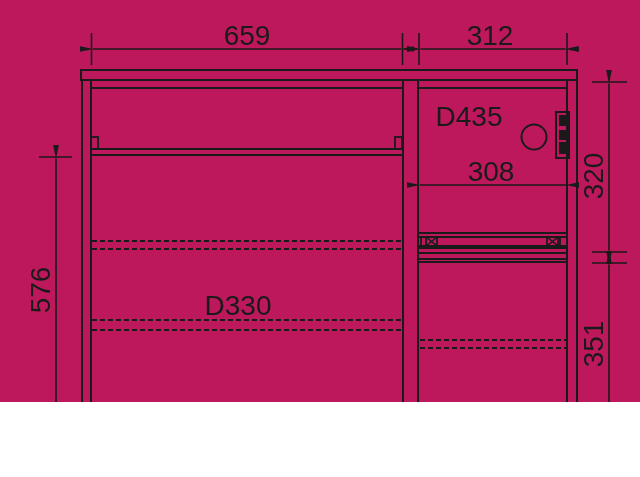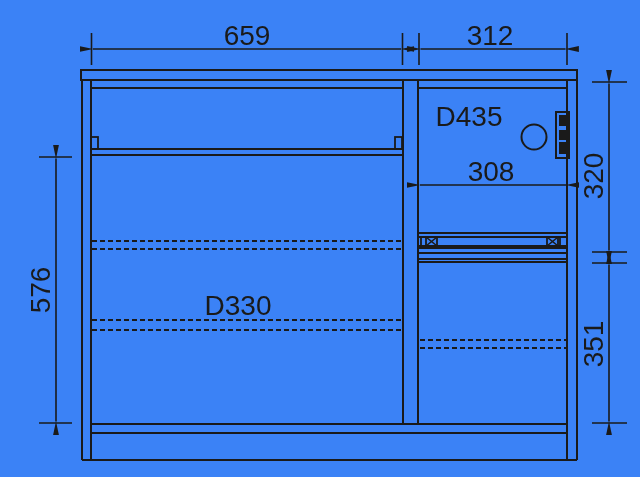--- a/index.html
+++ b/index.html
@@ -4,22 +4,22 @@
 <style>
   html, body {
     margin: 0;
     padding: 0;
     background: #ffffff;
     font-family: "Liberation Sans", sans-serif;
   }
   .stage {
     position: relative;
     width: 640px;
-    height: 477px;
-    background: #3b82f6;
+    height: 402px;
+    background: #be185d;
     overflow: hidden;
   }
   svg { display: block; }
   .ln  { stroke: #1a1a1a; stroke-width: 2;   fill: none; }
   .ln2 { stroke: #1a1a1a; stroke-width: 1.8; fill: none; }
   .dim { stroke: #1a1a1a; stroke-width: 1.6; fill: none; }
   .dash { stroke: #1a1a1a; stroke-width: 1.8; fill: none; stroke-dasharray: 5 3; }
   .solid { fill: #1a1a1a; stroke: none; }
   text.dimtxt {
     font-family: "Liberation Sans", sans-serif;

